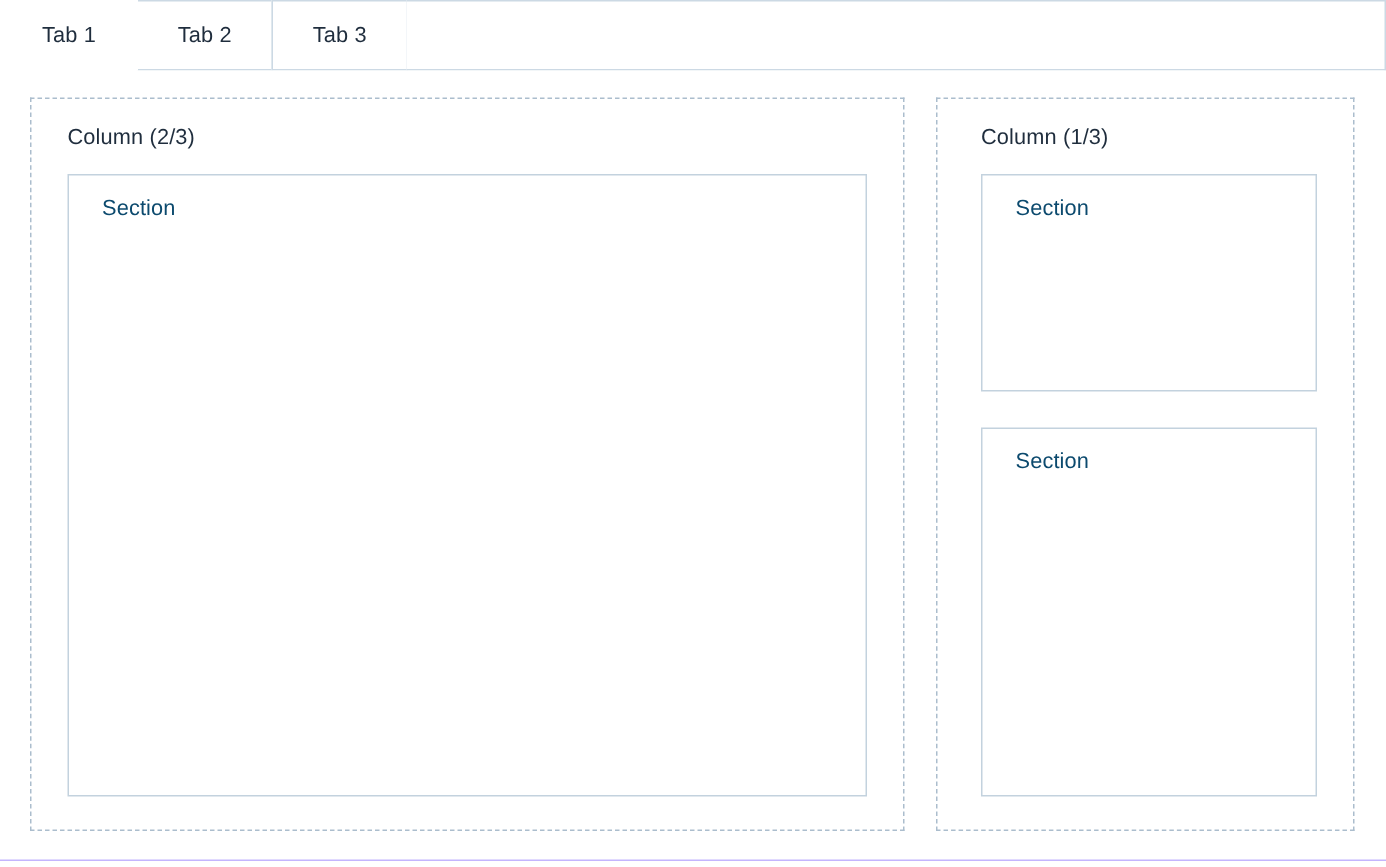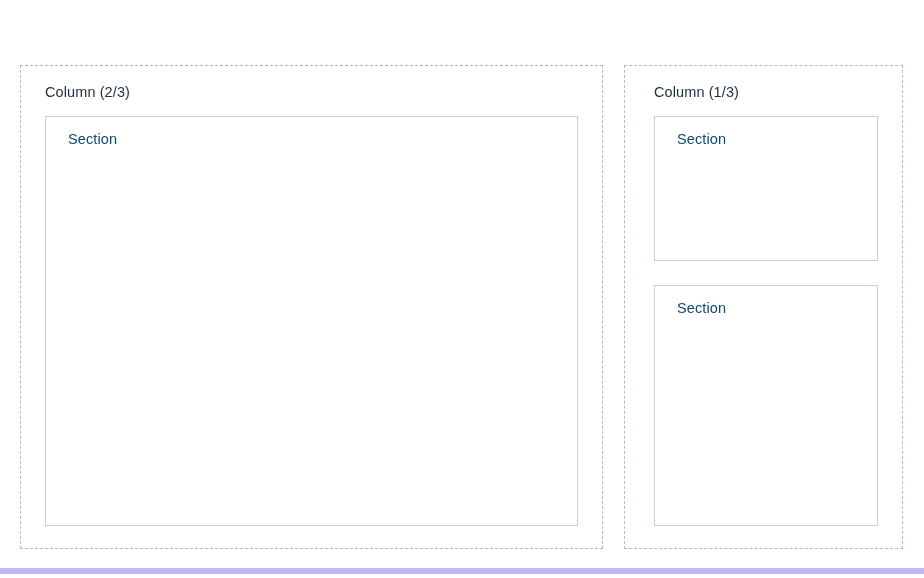--- a/index.html
+++ b/index.html
@@ -73,21 +73,21 @@
     background: #ffffff;
   }
 
   
   .tabpanel {
     position: absolute;
     left: 0;
     top: 47px;
     width: 924px;
     height: 527px;
-    border-bottom: 6px solid #c4b5fd;
+    border-bottom: 1px solid #c4b5fd;
     background: #ffffff;
   }
 
   .panel-inner {
     position: absolute;
     left: 20px;
     top: 18px;
     right: 21px;
     bottom: 19px;
     display: flex;
@@ -146,20 +146,32 @@
 
   .column--one-third .section--second {
     flex: 1 1 auto;
   }
 </style>
 </head>
 <body>
 
 <div class="app">
 
+  <div class="tabbar" role="tablist">
+    <div class="tab tab--active" role="tab">
+      <span>Tab 1</span>
+    </div>
+    <div class="tab tab--inactive" role="tab">
+      <span>Tab 2</span>
+    </div>
+    <div class="tab tab--inactive" role="tab">
+      <span>Tab 3</span>
+    </div>
+    <div class="tabbar-filler"></div>
+  </div>
 
   <div class="tabpanel" role="tabpanel">
     <div class="panel-inner">
 
       <div class="column column--two-thirds">
         <div class="column-label">Column (2/3)</div>
         <div class="sections">
           <div class="section">
             <div class="section-label">Section</div>
           </div>

